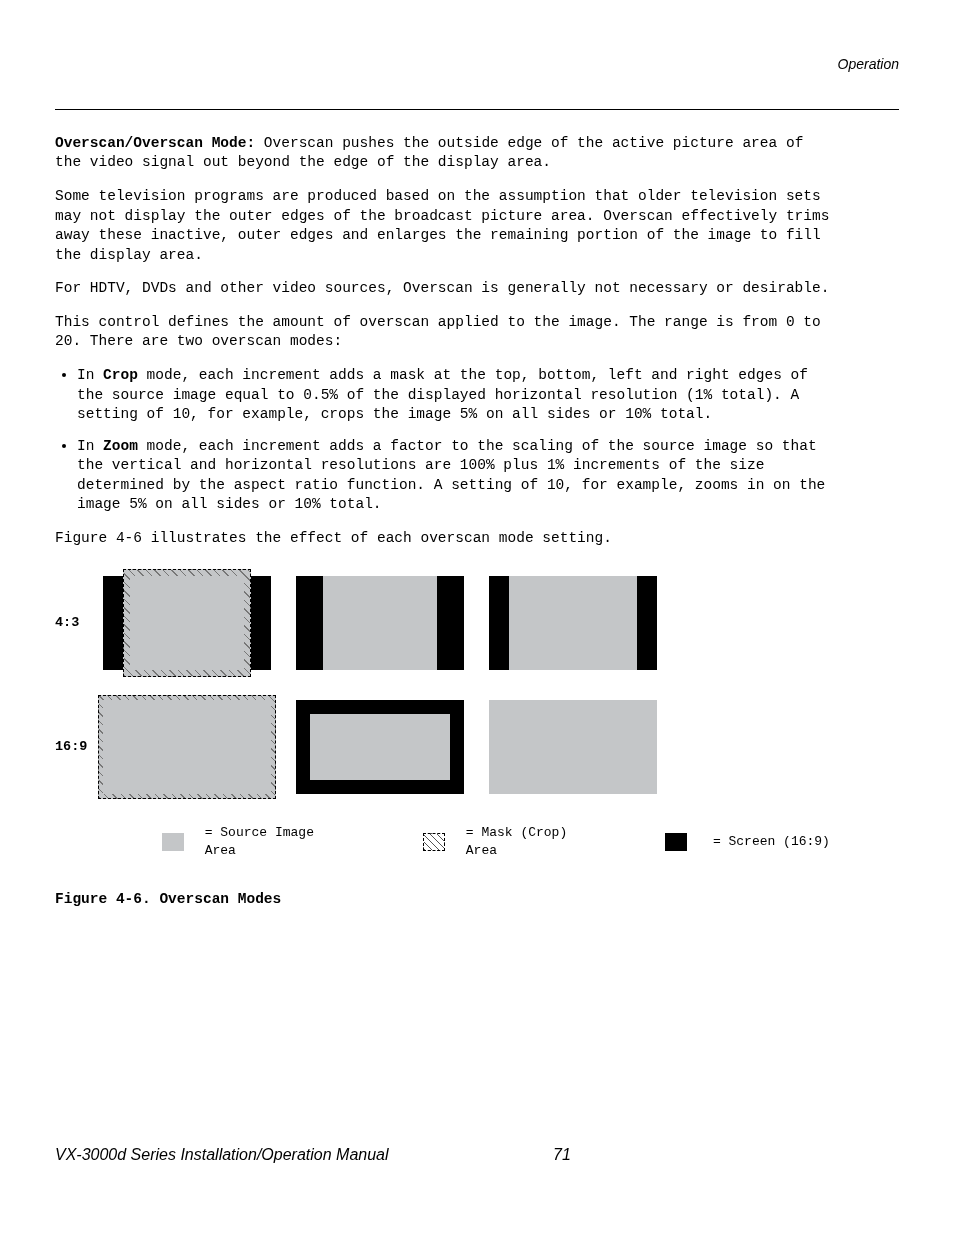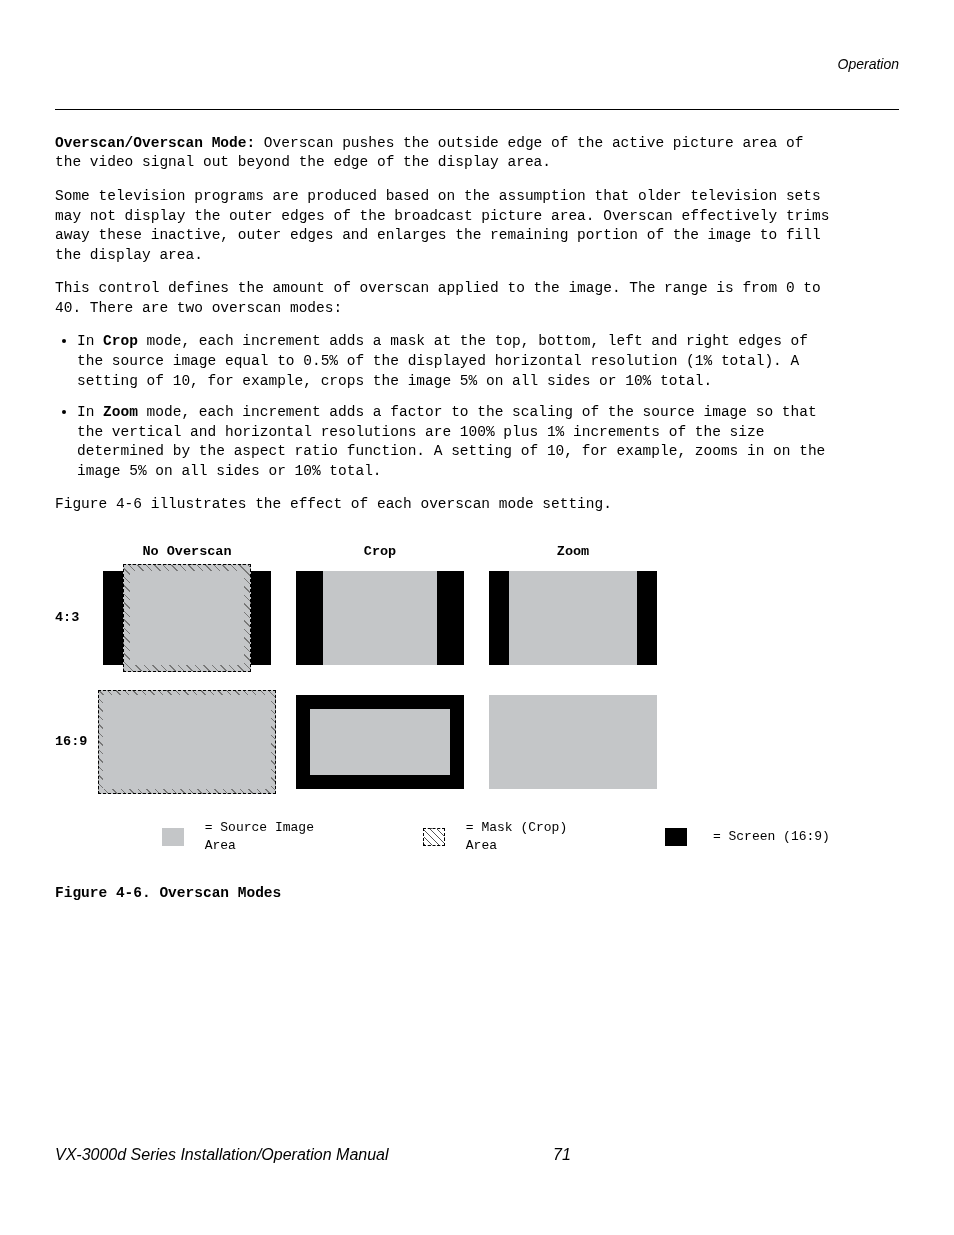--- a/index.html
+++ b/index.html
@@ -127,42 +127,36 @@
 <div class="section-header">Operation</div>
 <div class="rule"></div>
 
 <div class="content">
 
   <p class="p">
     <span class="bold">Overscan/Overscan Mode:</span><span> Overscan pushes the outside edge of the active picture area of the video signal out beyond the edge of the display area.</span>
   </p>
 
   <p class="p">Some television programs are produced based on the assumption that older television sets may not display the outer edges of the broadcast picture area. Overscan effectively trims away these inactive, outer edges and enlarges the remaining portion of the image to fill the display area.</p>
-  <p class="p">This control defines the amount of overscan applied to the image. The range is from 0 to 40. There are two overscan modes:</p>
+  <p class="p">For HDTV, DVDs and other video sources, Overscan is generally not necessary or desirable.</p>
+  <p class="p">This control defines the amount of overscan applied to the image. The range is from 0 to 20. There are two overscan modes:</p>
 
   <ul class="bullets">
     <li>
       <span>In </span><span class="bold">Crop</span><span> mode, each increment adds a mask at the top, bottom, left and right edges of the source image equal to 0.5% of the displayed horizontal resolution (1% total). A setting of 10, for example, crops the image 5% on all sides or 10% total.</span>
     </li>
     <li>
       <span>In </span><span class="bold">Zoom</span><span> mode, each increment adds a factor to the scaling of the source image so that the vertical and horizontal resolutions are 100% plus 1% increments of the size determined by the aspect ratio function. A setting of 10, for example, zooms in on the image 5% on all sides or 10% total.</span>
     </li>
   </ul>
 
   <p class="p">Figure 4-6 illustrates the effect of each overscan mode setting.</p>
 
   <div class="figure-wrap">
 
-    <div class="col-headers">
-      <div style="width:168px">No Overscan</div>
-      <div style="width:25px"></div>
-      <div style="width:168px">Crop</div>
-      <div style="width:25px"></div>
-      <div style="width:168px">Zoom</div>
-    </div>
 
     <div class="fig-row">
       <div class="row-label">4:3</div>
 
       <div class="screen">
         <div class="hatched dashed-border" style="left:20px;top:-7px;width:128px;height:108px;"></div>
         <div class="source-area" style="left:27px;top:0;width:114px;height:94px;"></div>
       </div>
       <div class="gap"></div>
 

